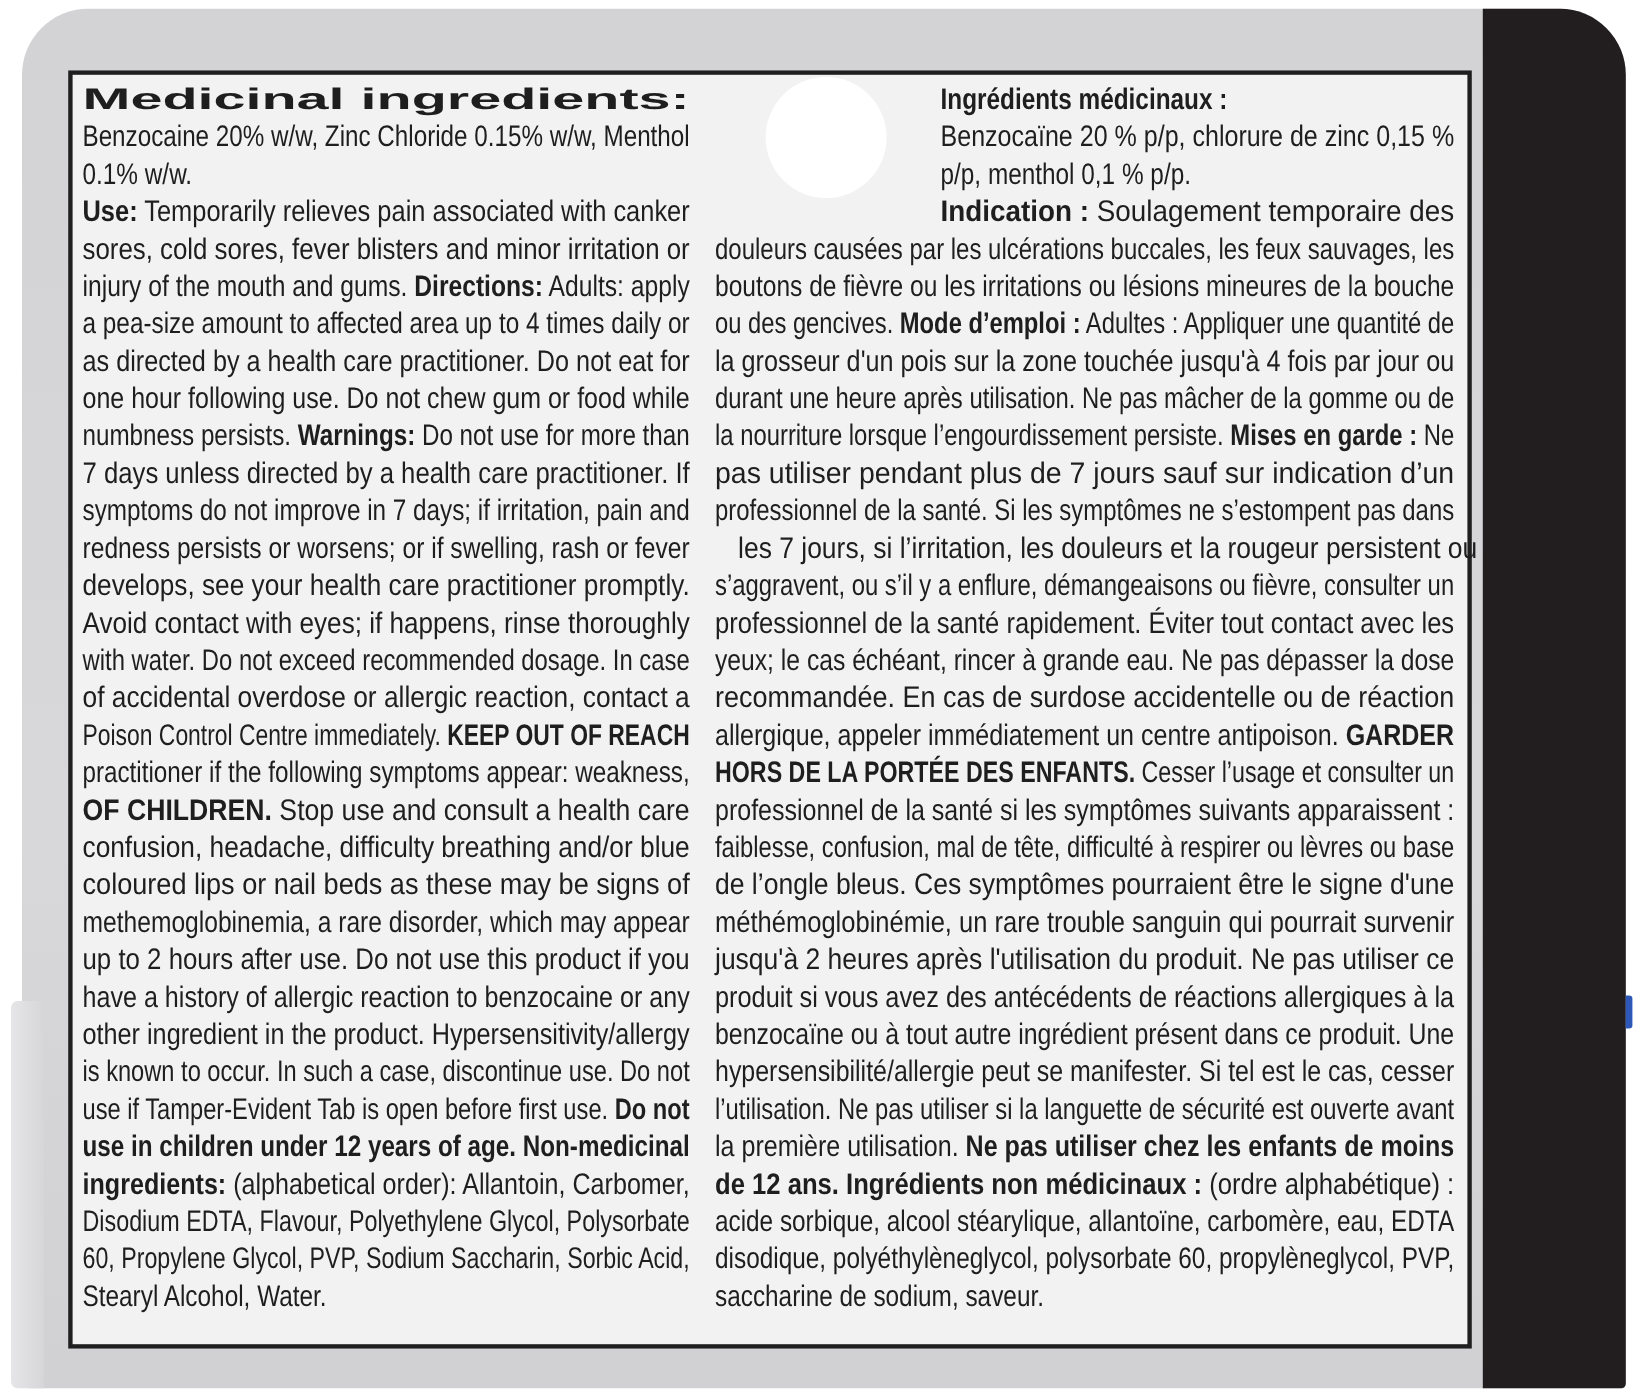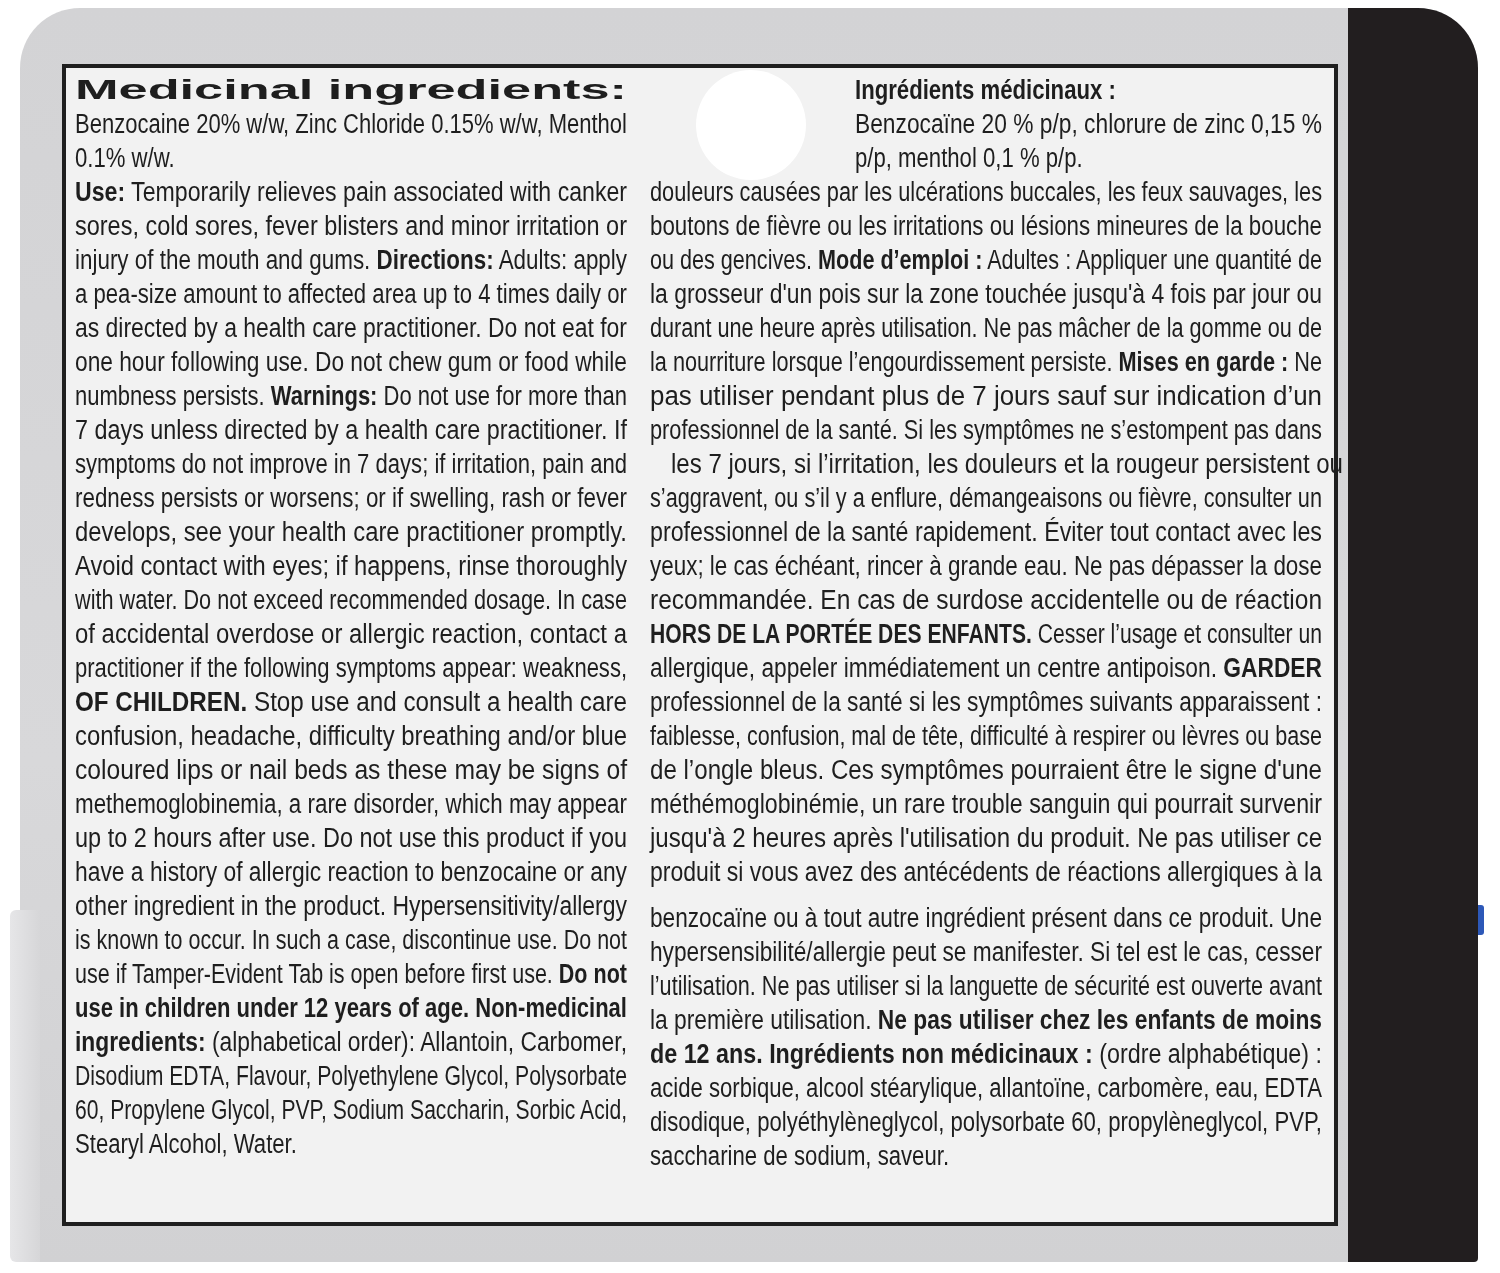--- a/index.html
+++ b/index.html
@@ -67,62 +67,64 @@
     <span class="line" style="padding-left: 0px;"><span style="display: inline-block; white-space: nowrap; transform-origin: left top; transform: scaleX(0.8494);"><span>as directed by a health care practitioner. Do not eat for</span></span></span>
     <span class="line" style="padding-left: 0px;"><span style="display: inline-block; white-space: nowrap; transform-origin: left top; transform: scaleX(0.8416);"><span>one hour following use. Do not chew gum or food while</span></span></span>
     <span class="line" style="padding-left: 0px;"><span style="display: inline-block; white-space: nowrap; transform-origin: left top; transform: scaleX(0.815);"><span>numbness persists. </span><span class="b">Warnings:</span><span> Do not use for more than</span></span></span>
     <span class="line" style="padding-left: 0px;"><span style="display: inline-block; white-space: nowrap; transform-origin: left top; transform: scaleX(0.8654);"><span>7 days unless directed by a health care practitioner. If</span></span></span>
     <span class="line" style="padding-left: 0px;"><span style="display: inline-block; white-space: nowrap; transform-origin: left top; transform: scaleX(0.8174);"><span>symptoms do not improve in 7 days; if irritation, pain and</span></span></span>
     <span class="line" style="padding-left: 0px;"><span style="display: inline-block; white-space: nowrap; transform-origin: left top; transform: scaleX(0.8285);"><span>redness persists or worsens; or if swelling, rash or fever</span></span></span>
     <span class="line" style="padding-left: 0px;"><span style="display: inline-block; white-space: nowrap; transform-origin: left top; transform: scaleX(0.8827);"><span>develops, see your health care practitioner promptly.</span></span></span>
     <span class="line" style="padding-left: 0px;"><span style="display: inline-block; white-space: nowrap; transform-origin: left top; transform: scaleX(0.8785);"><span>Avoid contact with eyes; if happens, rinse thoroughly</span></span></span>
     <span class="line" style="padding-left: 0px;"><span style="display: inline-block; white-space: nowrap; transform-origin: left top; transform: scaleX(0.803);"><span>with water. Do not exceed recommended dosage. In case</span></span></span>
     <span class="line" style="padding-left: 0px;"><span style="display: inline-block; white-space: nowrap; transform-origin: left top; transform: scaleX(0.8862);"><span>of accidental overdose or allergic reaction, contact a</span></span></span>
+    <span class="line" style="padding-left: 0px;"><span style="display: inline-block; white-space: nowrap; transform-origin: left top; transform: scaleX(0.7707);"><span>Poison Control Centre immediately. </span><span class="b">KEEP OUT OF REACH</span></span></span>
     <span class="line" style="padding-left: 0px;"><span style="display: inline-block; white-space: nowrap; transform-origin: left top; transform: scaleX(0.8156);"><span>practitioner if the following symptoms appear: weakness,</span></span></span>
     <span class="line" style="padding-left: 0px;"><span style="display: inline-block; white-space: nowrap; transform-origin: left top; transform: scaleX(0.8971);"><span class="b">OF CHILDREN.</span><span> Stop use and consult a health care</span></span></span>
     <span class="line" style="padding-left: 0px;"><span style="display: inline-block; white-space: nowrap; transform-origin: left top; transform: scaleX(0.8847);"><span>confusion, headache, difficulty breathing and/or blue</span></span></span>
     <span class="line" style="padding-left: 0px;"><span style="display: inline-block; white-space: nowrap; transform-origin: left top; transform: scaleX(0.9126);"><span>coloured lips or nail beds as these may be signs of</span></span></span>
     <span class="line" style="padding-left: 0px;"><span style="display: inline-block; white-space: nowrap; transform-origin: left top; transform: scaleX(0.8284);"><span>methemoglobinemia, a rare disorder, which may appear</span></span></span>
     <span class="line" style="padding-left: 0px;"><span style="display: inline-block; white-space: nowrap; transform-origin: left top; transform: scaleX(0.8695);"><span>up to 2 hours after use. Do not use this product if you</span></span></span>
     <span class="line" style="padding-left: 0px;"><span style="display: inline-block; white-space: nowrap; transform-origin: left top; transform: scaleX(0.8455);"><span>have a history of allergic reaction to benzocaine or any</span></span></span>
     <span class="line" style="padding-left: 0px;"><span style="display: inline-block; white-space: nowrap; transform-origin: left top; transform: scaleX(0.8494);"><span>other ingredient in the product. Hypersensitivity/allergy</span></span></span>
     <span class="line" style="padding-left: 0px;"><span style="display: inline-block; white-space: nowrap; transform-origin: left top; transform: scaleX(0.7961);"><span>is known to occur. In such a case, discontinue use. Do not</span></span></span>
     <span class="line" style="padding-left: 0px;"><span style="display: inline-block; white-space: nowrap; transform-origin: left top; transform: scaleX(0.7973);"><span>use if Tamper-Evident Tab is open before first use. </span><span class="b">Do not</span></span></span>
     <span class="line" style="padding-left: 0px;"><span style="display: inline-block; white-space: nowrap; transform-origin: left top; transform: scaleX(0.8157);"><span class="b">use in children under 12 years of age. Non-medicinal</span></span></span>
     <span class="line" style="padding-left: 0px;"><span style="display: inline-block; white-space: nowrap; transform-origin: left top; transform: scaleX(0.8456);"><span class="b">ingredients:</span><span> (alphabetical order): Allantoin, Carbomer,</span></span></span>
     <span class="line" style="padding-left: 0px;"><span style="display: inline-block; white-space: nowrap; transform-origin: left top; transform: scaleX(0.7849);"><span>Disodium EDTA, Flavour, Polyethylene Glycol, Polysorbate</span></span></span>
     <span class="line" style="padding-left: 0px;"><span style="display: inline-block; white-space: nowrap; transform-origin: left top; transform: scaleX(0.7815);"><span>60, Propylene Glycol, PVP, Sodium Saccharin, Sorbic Acid,</span></span></span>
     <span class="line" style="padding-left: 0px;"><span style="display: inline-block; white-space: nowrap; transform-origin: left top; transform: scaleX(0.82);"><span>Stearyl Alcohol, Water.</span></span></span>
   </div>
 <div class="col fr">
     <span class="line" style="padding-left: 205px;"><span style="display: inline-block; white-space: nowrap; transform-origin: left top; transform: scaleX(0.82);"><span class="b">Ingrédients médicinaux :</span></span></span>
     <span class="line" style="padding-left: 205px;"><span style="display: inline-block; white-space: nowrap; transform-origin: left top; transform: scaleX(0.8432);"><span>Benzocaïne 20 % p/p, chlorure de zinc 0,15 %</span></span></span>
     <span class="line" style="padding-left: 205px;"><span style="display: inline-block; white-space: nowrap; transform-origin: left top; transform: scaleX(0.82);"><span>p/p, menthol 0,1 % p/p.</span></span></span>
+    <span class="line" style="padding-left: 205px;"><span style="display: inline-block; white-space: nowrap; transform-origin: left top; transform: scaleX(0.9374);"><span class="b">Indication</span><span class="b"> : </span><span>Soulagement temporaire des</span></span></span>
     <span class="line" style="padding-left: 0px;"><span style="display: inline-block; white-space: nowrap; transform-origin: left top; transform: scaleX(0.8068);"><span>douleurs causées par les ulcérations buccales, les feux sauvages, les</span></span></span>
     <span class="line" style="padding-left: 0px;"><span style="display: inline-block; white-space: nowrap; transform-origin: left top; transform: scaleX(0.8261);"><span>boutons de fièvre ou les irritations ou lésions mineures de la bouche</span></span></span>
     <span class="line" style="padding-left: 0px;"><span style="display: inline-block; white-space: nowrap; transform-origin: left top; transform: scaleX(0.7996);"><span>ou des gencives. </span><span class="b">Mode d’emploi :</span><span> Adultes : Appliquer une quantité de</span></span></span>
     <span class="line" style="padding-left: 0px;"><span style="display: inline-block; white-space: nowrap; transform-origin: left top; transform: scaleX(0.8482);"><span>la grosseur d'un pois sur la zone touchée jusqu'à 4 fois par jour ou</span></span></span>
     <span class="line" style="padding-left: 0px;"><span style="display: inline-block; white-space: nowrap; transform-origin: left top; transform: scaleX(0.8024);"><span>durant une heure après utilisation. Ne pas mâcher de la gomme ou de</span></span></span>
     <span class="line" style="padding-left: 0px;"><span style="display: inline-block; white-space: nowrap; transform-origin: left top; transform: scaleX(0.8025);"><span>la nourriture lorsque l’engourdissement persiste. </span><span class="b">Mises en garde :</span><span> Ne</span></span></span>
     <span class="line" style="padding-left: 0px;"><span style="display: inline-block; white-space: nowrap; transform-origin: left top; transform: scaleX(0.9587);"><span>pas utiliser pendant plus de 7 jours sauf sur indication d’un</span></span></span>
     <span class="line" style="padding-left: 0px;"><span style="display: inline-block; white-space: nowrap; transform-origin: left top; transform: scaleX(0.8053);"><span>professionnel de la santé. Si les symptômes ne s’estompent pas dans</span></span></span>
     <span class="line" style="padding-left: 0px; margin-left: 21px;"><span style="display: inline-block; white-space: nowrap; transform-origin: left top; transform: scaleX(0.8902);"><span>les 7 jours, si l’irritation, les douleurs et la rougeur persistent ou</span></span></span>
     <span class="line" style="padding-left: 0px;"><span style="display: inline-block; white-space: nowrap; transform-origin: left top; transform: scaleX(0.8038);"><span>s’aggravent, ou s’il y a enflure, démangeaisons ou fièvre, consulter un</span></span></span>
     <span class="line" style="padding-left: 0px;"><span style="display: inline-block; white-space: nowrap; transform-origin: left top; transform: scaleX(0.861);"><span>professionnel de la santé rapidement. Éviter tout contact avec les</span></span></span>
     <span class="line" style="padding-left: 0px;"><span style="display: inline-block; white-space: nowrap; transform-origin: left top; transform: scaleX(0.8307);"><span>yeux; le cas échéant, rincer à grande eau. Ne pas dépasser la dose</span></span></span>
     <span class="line" style="padding-left: 0px;"><span style="display: inline-block; white-space: nowrap; transform-origin: left top; transform: scaleX(0.9082);"><span>recommandée. En cas de surdose accidentelle ou de réaction</span></span></span>
+    <span class="line" style="padding-left: 0px;"><span style="display: inline-block; white-space: nowrap; transform-origin: left top; transform: scaleX(0.8432);"><span>allergique, appeler immédiatement un centre antipoison. </span><span class="b">GARDER</span></span></span>
     <span class="line" style="padding-left: 0px;"><span style="display: inline-block; white-space: nowrap; transform-origin: left top; transform: scaleX(0.7825);"><span class="b">HORS DE LA PORTÉE DES ENFANTS.</span><span> Cesser l’usage et consulter un</span></span></span>
-    <span class="line" style="padding-left: 0px;"><span style="display: inline-block; white-space: nowrap; transform-origin: left top; transform: scaleX(0.8432);"><span>allergique, appeler immédiatement un centre antipoison. </span><span class="b">GARDER</span></span></span>
     <span class="line" style="padding-left: 0px;"><span style="display: inline-block; white-space: nowrap; transform-origin: left top; transform: scaleX(0.8417);"><span>professionnel de la santé si les symptômes suivants apparaissent :</span></span></span>
     <span class="line" style="padding-left: 0px;"><span style="display: inline-block; white-space: nowrap; transform-origin: left top; transform: scaleX(0.7986);"><span>faiblesse, confusion, mal de tête, difficulté à respirer ou lèvres ou base</span></span></span>
     <span class="line" style="padding-left: 0px;"><span style="display: inline-block; white-space: nowrap; transform-origin: left top; transform: scaleX(0.8929);"><span>de l’ongle bleus. Ces symptômes pourraient être le signe d'une</span></span></span>
     <span class="line" style="padding-left: 0px;"><span style="display: inline-block; white-space: nowrap; transform-origin: left top; transform: scaleX(0.8594);"><span>méthémoglobinémie, un rare trouble sanguin qui pourrait survenir</span></span></span>
     <span class="line" style="padding-left: 0px;"><span style="display: inline-block; white-space: nowrap; transform-origin: left top; transform: scaleX(0.8922);"><span>jusqu'à 2 heures après l'utilisation du produit. Ne pas utiliser ce</span></span></span>
     <span class="line" style="padding-left: 0px;"><span style="display: inline-block; white-space: nowrap; transform-origin: left top; transform: scaleX(0.8528);"><span>produit si vous avez des antécédents de réactions allergiques à la</span></span></span>
-    <span class="line" style="padding-left: 0px; margin-top: 12px;"><span style="display: inline-block; white-space: nowrap; transform-origin: left top; transform: scaleX(0.8384);"><span>benzocaïne ou à tout autre ingrédient présent dans ce produit. Une</span></span></span>
+    <span class="line" style="padding-left: 0px;"><span style="display: inline-block; white-space: nowrap; transform-origin: left top; transform: scaleX(0.8384);"><span>benzocaïne ou à tout autre ingrédient présent dans ce produit. Une</span></span></span>
     <span class="line" style="padding-left: 0px;"><span style="display: inline-block; white-space: nowrap; transform-origin: left top; transform: scaleX(0.8401);"><span>hypersensibilité/allergie peut se manifester. Si tel est le cas, cesser</span></span></span>
     <span class="line" style="padding-left: 0px;"><span style="display: inline-block; white-space: nowrap; transform-origin: left top; transform: scaleX(0.801);"><span>l’utilisation. Ne pas utiliser si la languette de sécurité est ouverte avant</span></span></span>
     <span class="line" style="padding-left: 0px;"><span style="display: inline-block; white-space: nowrap; transform-origin: left top; transform: scaleX(0.8434);"><span>la première utilisation. </span><span class="b">Ne pas utiliser chez les enfants de moins</span></span></span>
     <span class="line" style="padding-left: 0px;"><span style="display: inline-block; white-space: nowrap; transform-origin: left top; transform: scaleX(0.8629);"><span class="b">de 12 ans. Ingrédients non médicinaux :</span><span> (ordre alphabétique) :</span></span></span>
     <span class="line" style="padding-left: 0px;"><span style="display: inline-block; white-space: nowrap; transform-origin: left top; transform: scaleX(0.819);"><span>acide sorbique, alcool stéarylique, allantoïne, carbomère, eau, EDTA</span></span></span>
     <span class="line" style="padding-left: 0px;"><span style="display: inline-block; white-space: nowrap; transform-origin: left top; transform: scaleX(0.8205);"><span>disodique, polyéthylèneglycol, polysorbate 60, propylèneglycol, PVP,</span></span></span>
     <span class="line" style="padding-left: 0px;"><span style="display: inline-block; white-space: nowrap; transform-origin: left top; transform: scaleX(0.82);"><span>saccharine de sodium, saveur.</span></span></span>
   </div>
 
 </body></html>

